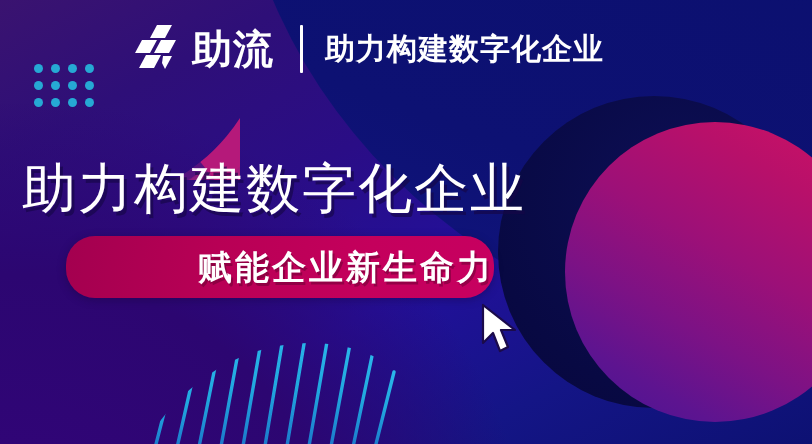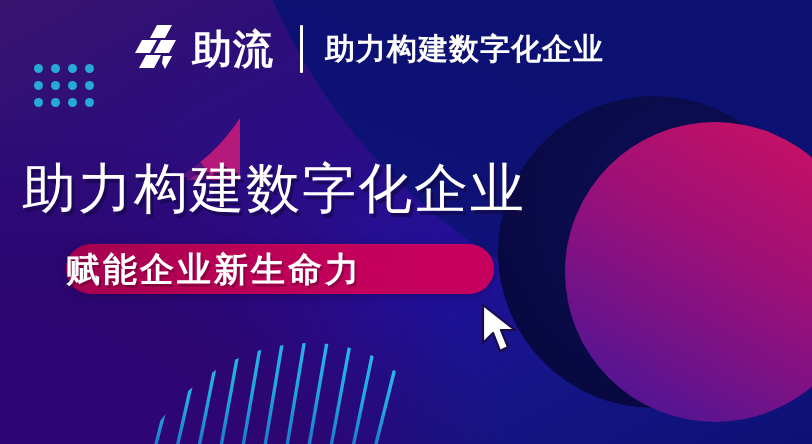--- a/index.html
+++ b/index.html
@@ -185,28 +185,28 @@
     line-height: 1.05;
     text-shadow: 3px 4px 0 rgba(22,6,70,0.65);
     white-space: nowrap;
     margin-top: 12px;
   }
 
   
   .pill {
     position: absolute;
     left: 66px;
-    top: 244px;
+    top: 236px;
     width: 428px;
-    height: 50px;
+    height: 62px;
     border-radius: 29px;
     background: linear-gradient(100deg, #a3004f 0%, #b80055 35%, #c4005c 70%, #c70060 100%);
     display: flex;
     align-items: center;
-    justify-content: flex-start;
+    justify-content: flex-end;
     box-shadow: 0 2px 8px rgba(20,4,50,0.35);
   }
   .pill-text {
     color: #ffffff;
     font-size: 34px;
     font-weight: 700;
     letter-spacing: 3px;
     line-height: 1;
     text-shadow: 2px 3px 0 rgba(90,0,45,0.45);
     white-space: nowrap;

